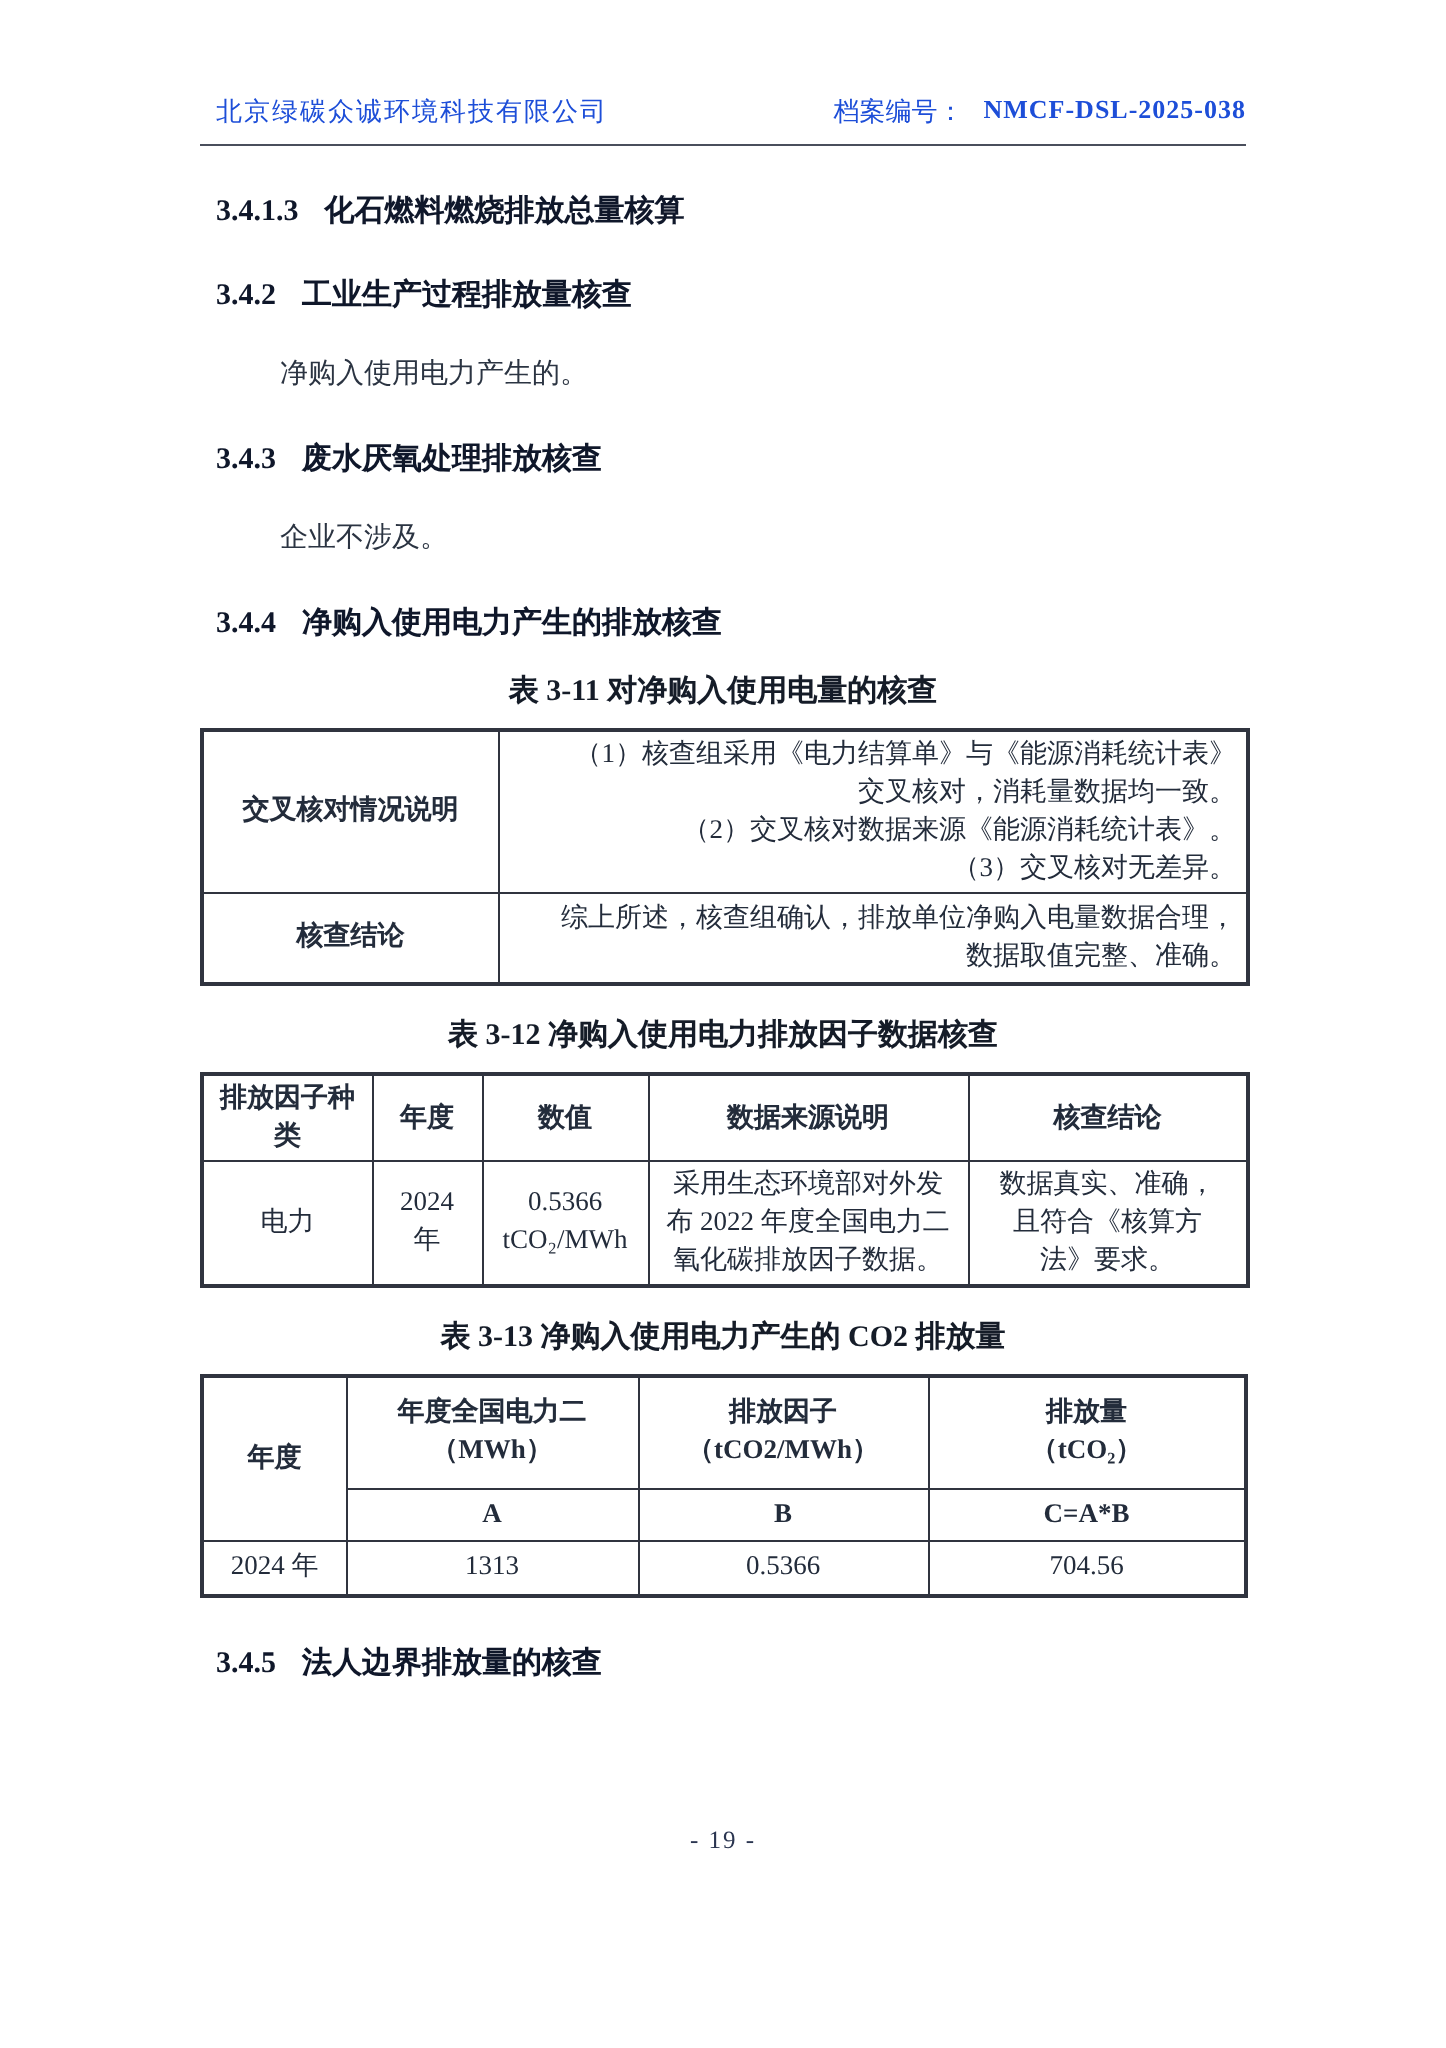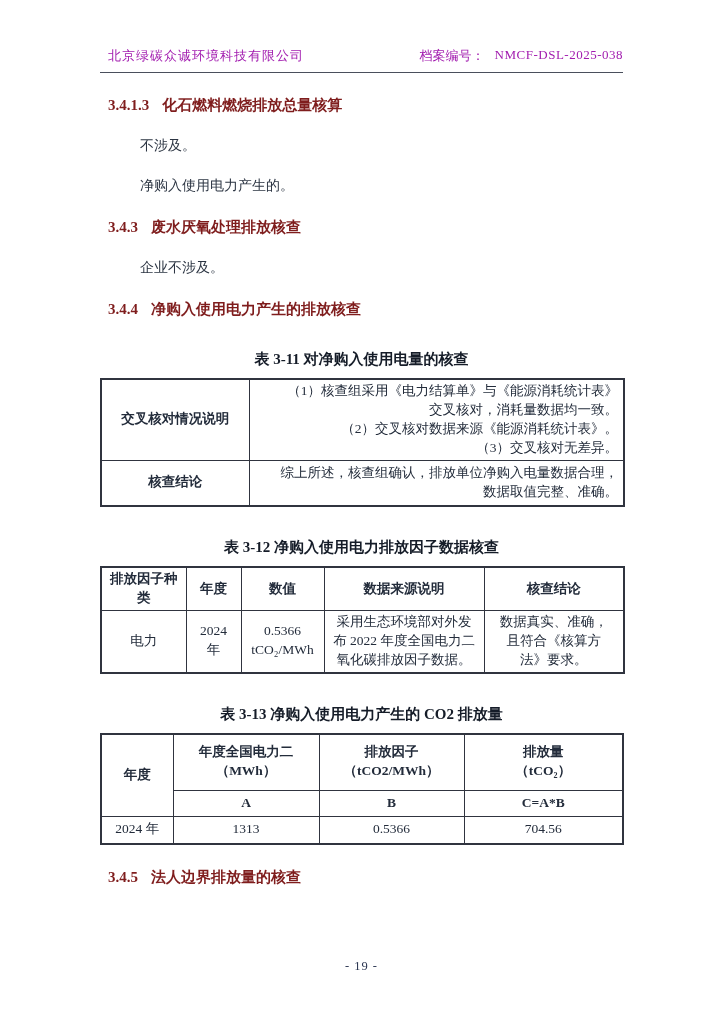--- a/index.html
+++ b/index.html
@@ -10,33 +10,33 @@
     color: #232c3b;
     overflow: hidden;
   }
   .content { width: 523px; margin-left: 100px; }
 
   
   .hdr {
     display: flex; justify-content: space-between; align-items: flex-end;
     padding-top: 47px; padding-bottom: 7px;
     border-bottom: 1px solid #4a4f5c;
-    font-size: 13px; color: #a21caf;
+    font-size: 13px; color: #1d4ed8;
   }
   .hdr-left { margin-left: 8px; letter-spacing: 1px; }
   .hdr-right { display: flex; gap: 10px; }
-  .hdr-num { font-weight: normal; font-family: "Liberation Serif", serif; letter-spacing: .5px; }
+  .hdr-num { font-weight: bold; font-family: "Liberation Serif", serif; letter-spacing: .5px; }
 
   
-  .sec-h { font-weight: bold; font-size: 15px; color: #7f1d1d; margin: 23px 0 0 8px; }
+  .sec-h { font-weight: bold; font-size: 15px; color: #0f172a; margin: 23px 0 0 8px; }
   .sec-num { margin-right: 13px; }
   .body-p { font-size: 14px; margin: 21px 0 0 40px; line-height: 19px; color: #2b3442; }
 
   
-  .tcap { text-align: center; font-weight: bold; font-size: 15px; color: #151c28; margin-top: 31px; }
+  .tcap { text-align: center; font-weight: bold; font-size: 15px; color: #151c28; margin-top: 15px; }
   table {
     width: 523px; border-collapse: collapse; table-layout: fixed;
     margin-top: 9px; border: 2px solid #30343f;
   }
   td {
     border: 1px solid #30343f;
     text-align: center; vertical-align: middle;
     font-size: 13.5px; line-height: 1.4;
     padding: 2px 5px; color: #232c3b;
     overflow: hidden;
@@ -57,22 +57,24 @@
     <span class="hdr-left">北京绿碳众诚环境科技有限公司</span>
     <span class="hdr-right">
       <span>档案编号：</span>
       <span class="hdr-num">NMCF-DSL-2025-038</span>
     </span>
   </div>
 
   <div class="sec-h">
     <span class="sec-num">3.4.1.3</span><span>化石燃料燃烧排放总量核算</span>
   </div>
-  <p class="body-p">不涉及。</p>
 
+  <div class="sec-h">
+    <span class="sec-num">3.4.2</span><span>工业生产过程排放量核查</span>
+  </div>
   <p class="body-p">净购入使用电力产生的。</p>
 
   <div class="sec-h">
     <span class="sec-num">3.4.3</span><span>废水厌氧处理排放核查</span>
   </div>
   <p class="body-p">企业不涉及。</p>
 
   <div class="sec-h">
     <span class="sec-num">3.4.4</span><span>净购入使用电力产生的排放核查</span>
   </div>

